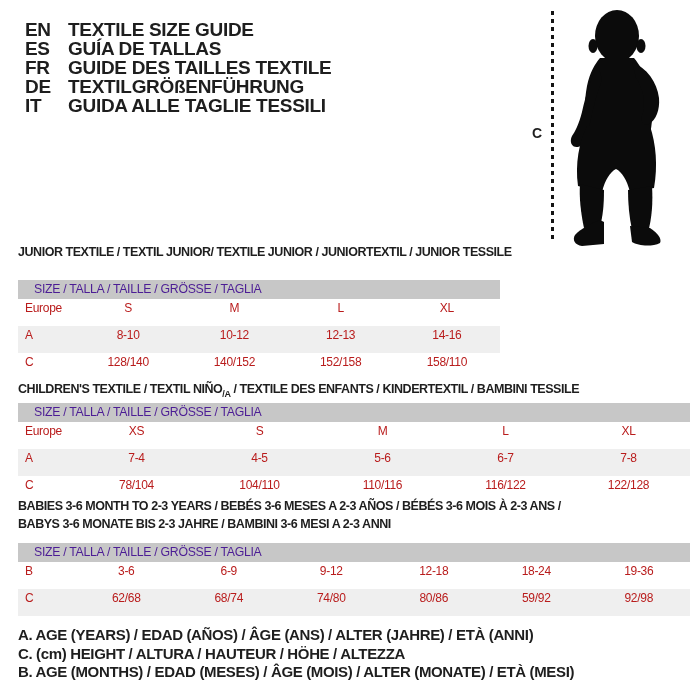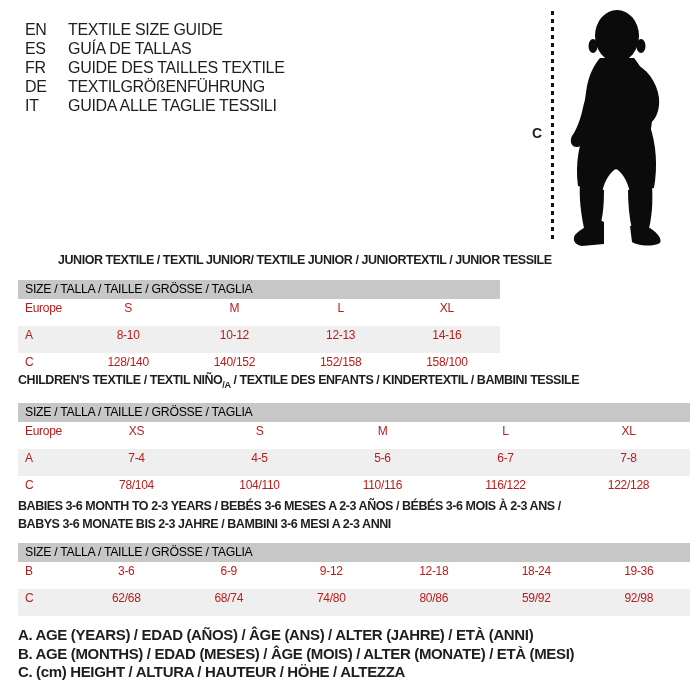--- a/index.html
+++ b/index.html
@@ -4,48 +4,48 @@
 <style>
   html,body { margin:0; padding:0; background:#ffffff; }
   .page {
     position:relative; width:700px; height:700px; background:#ffffff;
     font-family:"Liberation Sans", sans-serif; color:#1e1e1e; overflow:hidden;
   }
 
   
   .lang-list { position:absolute; left:25px; top:20px; }
   .lang-row { display:flex; height:19px; line-height:19px;
-    font-size:16px; font-weight:400; letter-spacing:-0.3px; white-space:nowrap; }
+    font-size:19px; font-weight:700; letter-spacing:-0.3px; white-space:nowrap; }
   .lang-code { width:43px; }
 
   
   .figure { position:absolute; left:530px; top:0; width:165px; height:255px; }
   .measure-label { position:absolute; left:2px; top:125px; font-size:14px; font-weight:700; }
   .dotted-line { position:absolute; left:21px; top:11px; width:3px; height:232px;
     background:repeating-linear-gradient(to bottom,#141414 0 4px, transparent 4px 8px); }
   .toddler-svg { position:absolute; left:32px; top:6px; }
 
   
   .table-title { position:absolute; left:18px; font-size:12.5px; font-weight:700;
     letter-spacing:-0.45px; white-space:nowrap; line-height:17.5px; }
   .title-sub { font-size:9px; vertical-align:sub; }
 
   
   .size-table { position:absolute; left:18px; }
-  .size-bar { height:19px; line-height:19px; background:#c7c7c7; color:#000000;
-    padding-left:7px; font-size:12.3px; letter-spacing:-0.3px; white-space:nowrap; box-sizing:border-box; }
+  .size-bar { height:19px; line-height:19px; background:#c7c7c7; color:#4c1d95;
+    padding-left:16px; font-size:12.3px; letter-spacing:-0.3px; white-space:nowrap; box-sizing:border-box; }
   .t-row { display:flex; height:27px; line-height:19px; font-size:12px;
     letter-spacing:-0.3px; color:#b91c1c; }
   .t-row.shaded { background:#efefef; }
   .row-label { width:57px; padding-left:7px; box-sizing:border-box; }
   .cell { flex:1 1 0; text-align:center; }
 
-  #junior-title   { top:252px;margin-left:40px; }
+  #junior-title   { top:244px; }
   #junior-table   { top:280px; width:482px; }
-  #children-title { top:372px; }
+  #children-title { top:381px; }
   #children-table { top:403px; width:672px; }
   #babies-title   { top:498px; }
   #babies-table   { top:543px; width:672px; }
 
   
   .legend { position:absolute; left:18px; top:626px; }
   .legend-line { height:18.6px; line-height:18.6px; font-size:15px; font-weight:700;
     letter-spacing:-0.35px; white-space:nowrap; }
 </style>
 </head>
@@ -109,21 +109,21 @@
         <span class="cell">8-10</span>
         <span class="cell">10-12</span>
         <span class="cell">12-13</span>
         <span class="cell">14-16</span>
       </div>
       <div class="t-row">
         <span class="row-label">C</span>
         <span class="cell">128/140</span>
         <span class="cell">140/152</span>
         <span class="cell">152/158</span>
-        <span class="cell">158/100</span>
+        <span class="cell">158/110</span>
       </div>
     </div>
 
   <div id="children-title" class="table-title">
     <span>CHILDREN'S TEXTILE / TEXTIL NIÑO</span><span class="title-sub">/A</span><span> / TEXTILE DES ENFANTS / KINDERTEXTIL / BAMBINI TESSILE</span>
   </div>
   <div id="children-table" class="size-table">
       <div class="size-bar">SIZE / TALLA / TAILLE / GRÖSSE / TAGLIA</div>
       <div class="t-row">
         <span class="row-label">Europe</span>
@@ -172,17 +172,17 @@
         <span class="cell">68/74</span>
         <span class="cell">74/80</span>
         <span class="cell">80/86</span>
         <span class="cell">59/92</span>
         <span class="cell">92/98</span>
       </div>
     </div>
 
   <div class="legend">
     <div class="legend-line">A. AGE (YEARS) / EDAD (AÑOS) / ÂGE (ANS) / ALTER (JAHRE) / ETÀ (ANNI)</div>
+    <div class="legend-line">C. (cm) HEIGHT / ALTURA / HAUTEUR / HÖHE / ALTEZZA</div>
     <div class="legend-line">B. AGE (MONTHS) / EDAD (MESES) / ÂGE (MOIS) / ALTER (MONATE) / ETÀ (MESI)</div>
-    <div class="legend-line">C. (cm) HEIGHT / ALTURA / HAUTEUR / HÖHE / ALTEZZA</div>
   </div>
 
 </div>
 
 </body></html>

